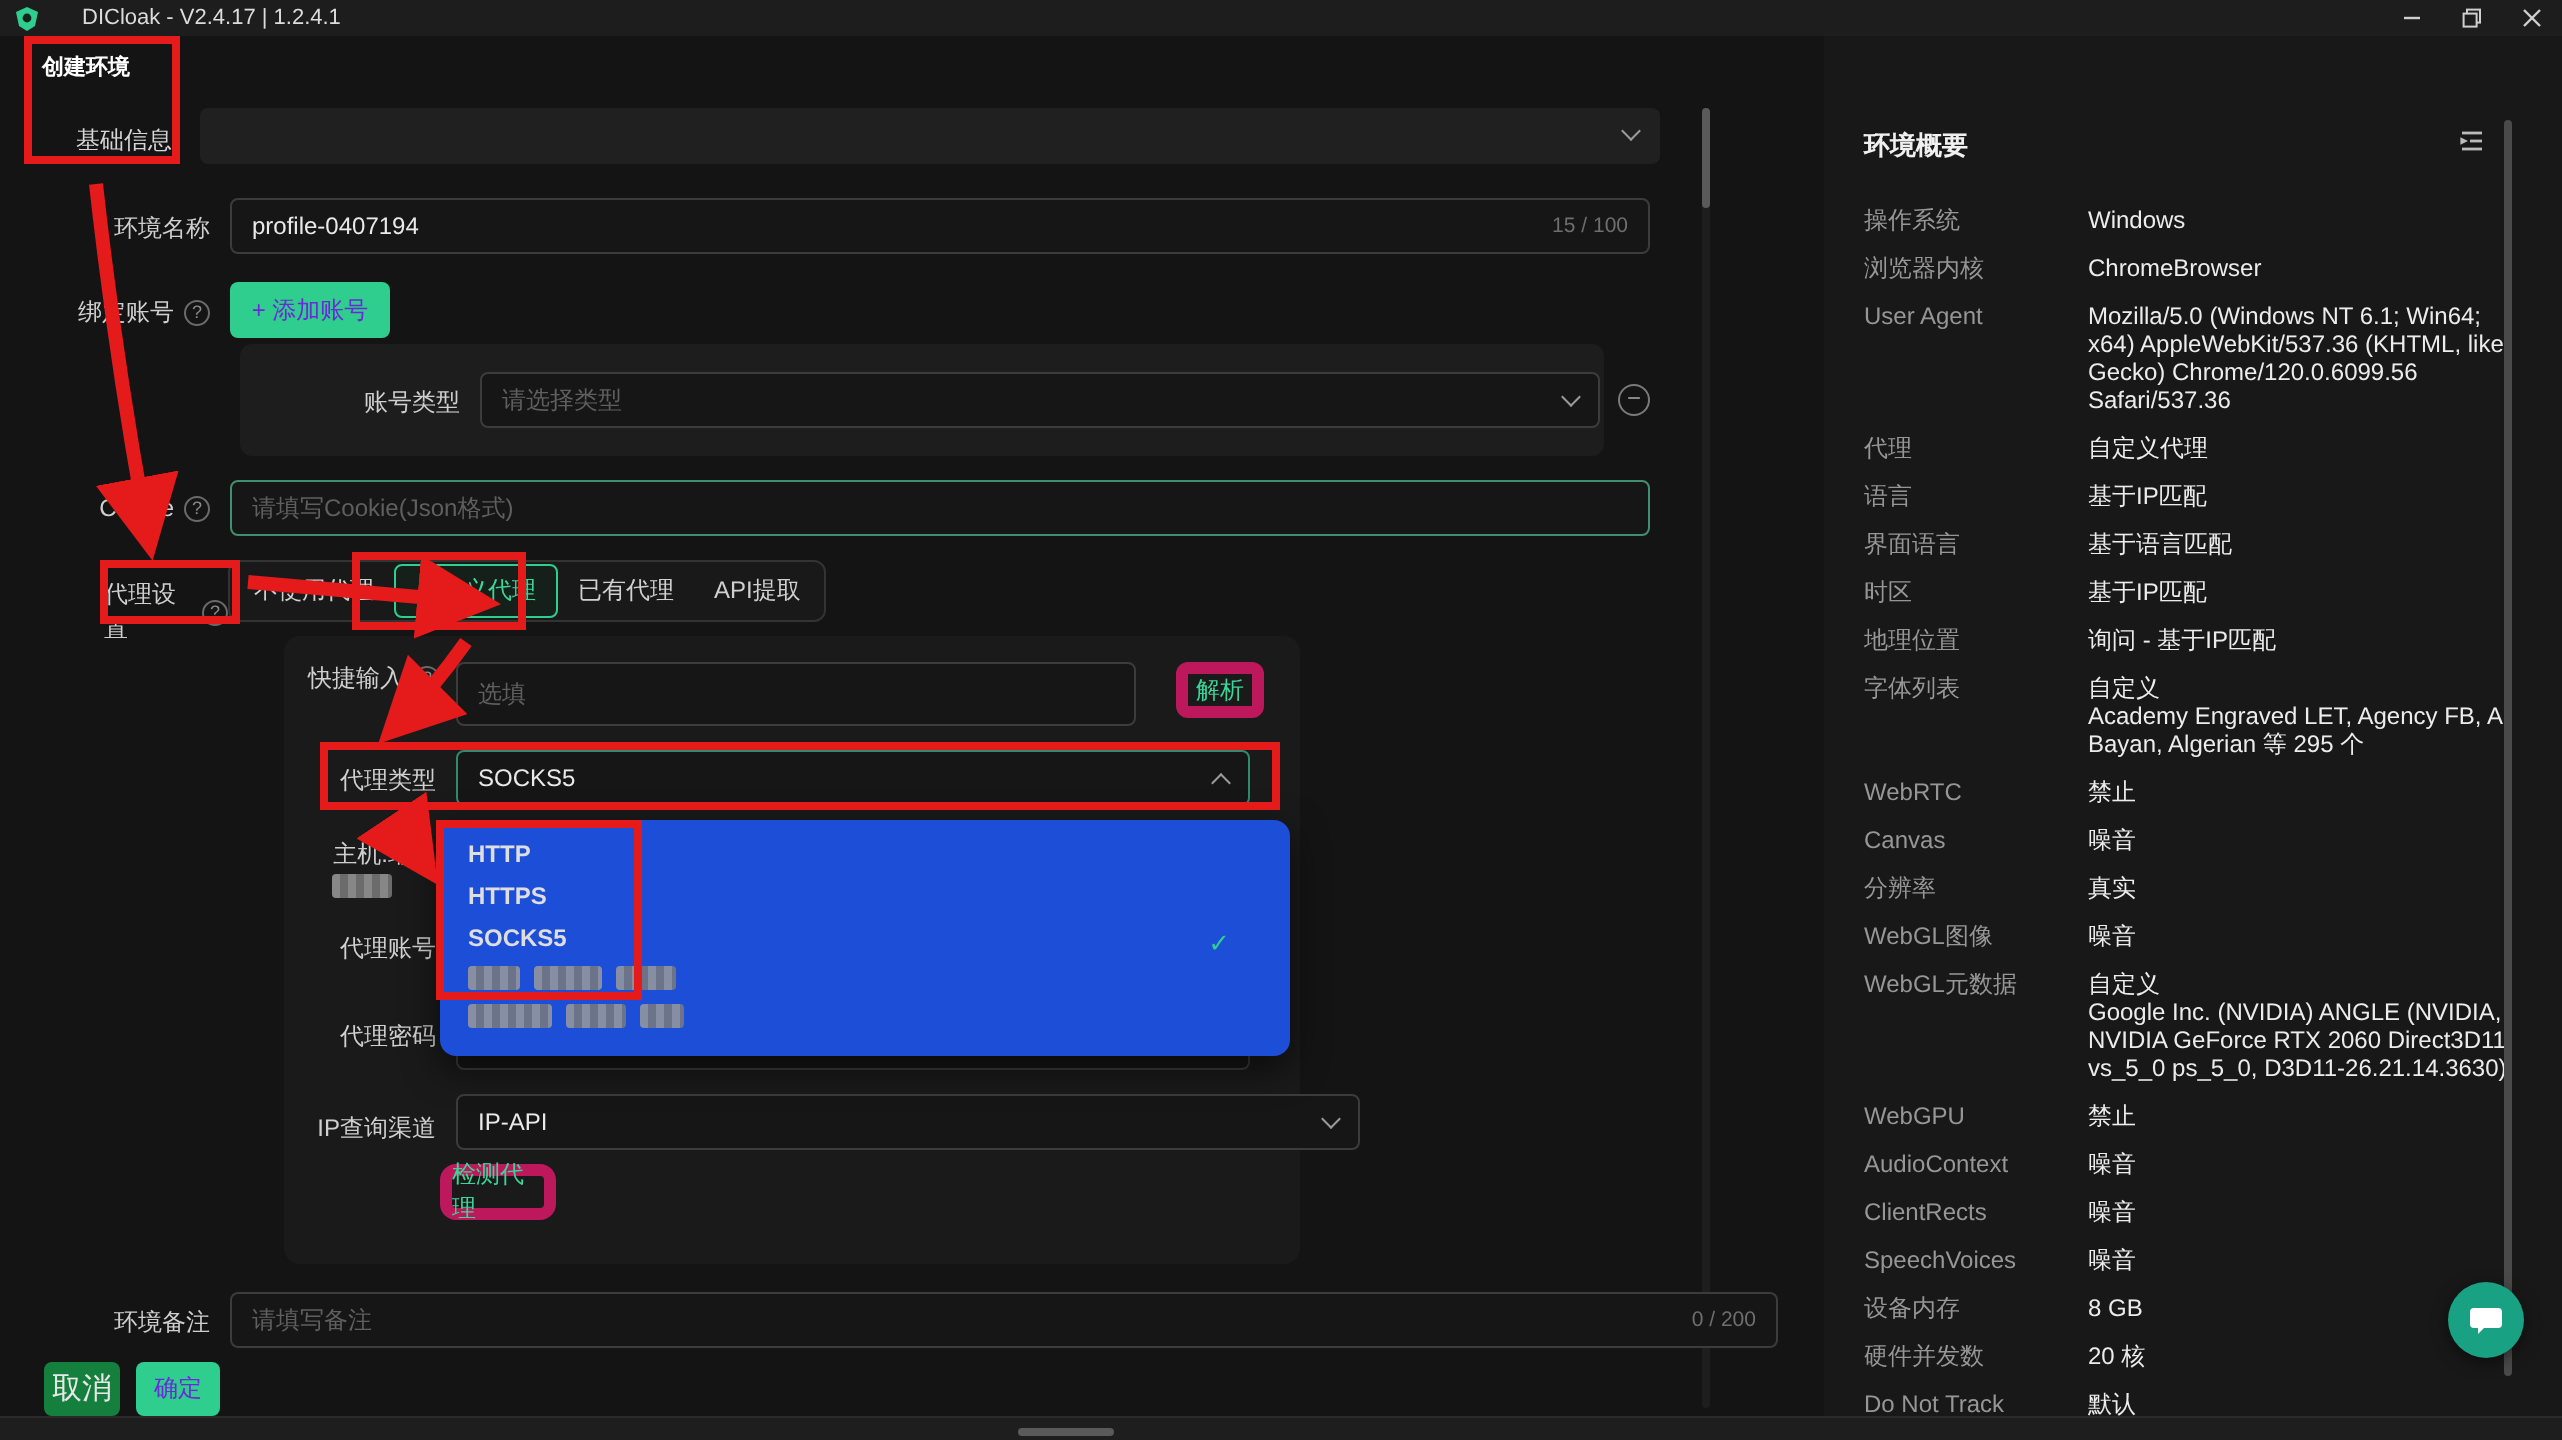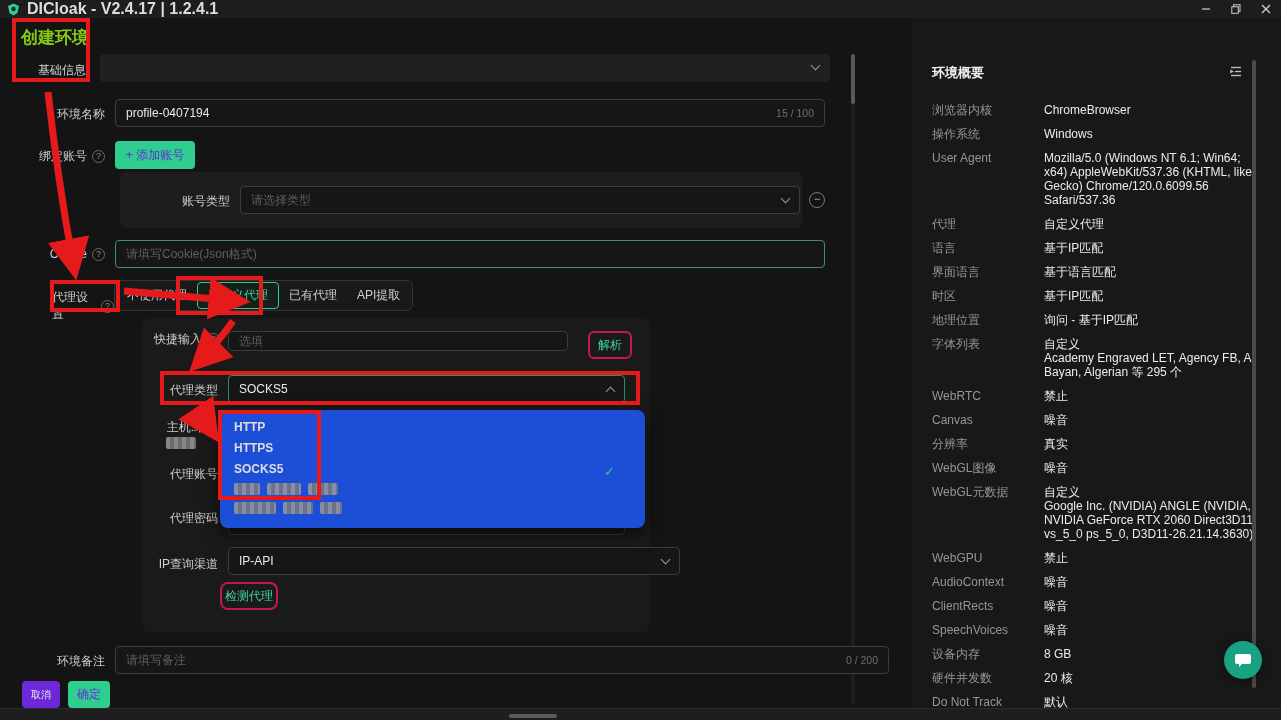--- a/index.html
+++ b/index.html
@@ -2,52 +2,52 @@
 <html><head>
 <meta charset="utf-8">
 <style>
   * { margin:0; padding:0; box-sizing:border-box; }
   html,body { width:1281px; height:720px; }
   body { position:relative; background:#0d0d0d; font-family:"Liberation Sans",sans-serif; overflow:hidden; color:#e8e8e8; }
   .abs { position:absolute; }
 
   
   .titlebar { position:absolute; left:0; top:0; width:1281px; height:18px; background:#1d1d1d; display:flex; align-items:center; padding-left:7px; z-index:10; }
-  .tb-title { font-size:16px; color:#dcdcdc; margin-left:7px;font-weight:bold; }
+  .tb-title { font-size:11px; color:#dcdcdc; margin-left:21px; }
   .tb-controls { position:absolute; right:0; top:0; height:18px; display:flex; }
   .tb-btn { width:30px; height:18px; display:flex; align-items:center; justify-content:center; cursor:pointer; }
 
   
   .dialog { position:absolute; left:0; top:18px; width:1281px; height:692px; background:#141414; }
   .bottom-strip { position:absolute; left:0; top:708px; width:1281px; height:12px; background:#1e1e1e; border-top:1px solid #2b2b2b; }
   .bottom-handle { position:absolute; left:509px; top:714px; width:48px; height:4px; border-radius:2px; background:#5a5a5a; }
 
-  .dlg-title { position:absolute; left:21px; top:26px; font-size:17px; font-weight:bold; color:#84cc16; }
+  .dlg-title { position:absolute; left:21px; top:26px; font-size:11px; font-weight:bold; color:#ffffff; }
   .nav-basic { position:absolute; left:38px; top:62px; font-size:12px; color:#d6d6d6; }
   .section-bar { position:absolute; left:100px; top:54px; width:730px; height:28px; background:#202020; border-radius:4px; }
   .main-scroll { position:absolute; left:851px; top:54px; width:4px; height:650px; background:#1e1e1e; border-radius:2px; }
   .main-scroll-thumb { position:absolute; left:851px; top:54px; width:4px; height:50px; background:#5a5a5a; border-radius:2px; }
   .dlg-close { position:absolute; left:1243px; top:27px; font-size:15px; color:#9a9a9a; cursor:pointer; }
 
   .flabel { font-size:12px; color:#cfcfcf; }
   .lblrow { position:absolute; display:flex; align-items:center; justify-content:flex-end; gap:5px; }
   .help { width:13px; height:13px; border:1px solid #6a6a6a; border-radius:50%; color:#8b8b8b; font-size:9px; line-height:11px; text-align:center; display:inline-block; flex:none; }
 
   .input { position:absolute; background:#161616; border:1px solid #3c3c3c; border-radius:4px; display:flex; align-items:center; padding:0 10px; font-size:12px; }
   .ph { color:#5f5f5f; }
   .val { color:#e9e9e9; }
   .counter { margin-left:auto; font-size:10.5px; color:#6e6e6e; }
 
   .chev { display:inline-block; width:7px; height:7px; border-right:1.5px solid #9a9a9a; border-bottom:1.5px solid #9a9a9a; }
   .chev.down { transform:rotate(45deg); margin-top:-3px; }
   .chev.up { transform:rotate(-135deg); margin-top:4px; }
 
   .btn-green { background:#2fce8f; color:#6d28d9; border-radius:4px; font-size:12px; display:flex; align-items:center; justify-content:center; cursor:pointer; }
-  .btn-ghost-green { background:transparent; border:2px solid #be185d; color:#3bd598; border-radius:6px; font-size:12px; display:flex; align-items:center; justify-content:center; cursor:pointer; }
-  .btn-gray { background:#6d28d9; color:#e8e8e8; border-radius:4px; font-size:10px; display:flex; align-items:center; justify-content:center; cursor:pointer;text-align:right; }
+  .btn-ghost-green { background:transparent; border:6px solid #be185d; color:#3bd598; border-radius:6px; font-size:12px; display:flex; align-items:center; justify-content:center; cursor:pointer; }
+  .btn-gray { background:#15803d; color:#e8e8e8; border-radius:4px; font-size:15px; display:flex; align-items:center; justify-content:center; cursor:pointer;text-align:right; }
 
   .card { position:absolute; background:#1d1d1d; border-radius:6px; }
   .minus-circle { position:absolute; left:809px; top:192px; width:16px; height:16px; border:1px solid #7a7a7a; border-radius:50%; color:#9a9a9a; font-size:12px; line-height:13px; text-align:center; cursor:pointer; }
 
   
   .tabgroup { position:absolute; left:114px; top:280px; height:31px; border:1px solid #333; border-radius:6px; background:#191919; display:flex; align-items:center; padding:0 2px; }
   .tab { padding:0 10px; height:27px; display:flex; align-items:center; font-size:12px; color:#d0d0d0; cursor:pointer; white-space:nowrap; }
   .tab.selected { border:1px solid #2fce8f; border-radius:4px; color:#3bd598; background:#142019; }
 
   
@@ -160,21 +160,21 @@
   <div class="tab">已有代理</div>
   <div class="tab">API提取</div>
 </div>
 
 <div class="proxy-card"></div>
 
 <div class="lblrow" style="left:130px; top:331px; width:90px;">
   <span class="flabel">快捷输入</span>
   <span class="help">?</span>
 </div>
-<div class="input" style="left:228px; top:331px; width:340px; height:20px;">
+<div class="input" style="left:228px; top:331px; width:340px; height:32px;">
   <span class="ph">选填</span>
 </div>
 <div class="btn-ghost-green abs" style="left:588px; top:331px; width:44px; height:28px;">解析</div>
 
 <div class="lblrow" style="left:130px; top:382px; width:88px;">
   <span class="flabel">代理类型</span>
 </div>
 <div class="input" style="left:228px; top:375px; width:397px; height:28px; border-color:#2d8c6b;">
   <span class="val">SOCKS5</span>
   <span class="chev up" style="margin-left:auto;"></span>
@@ -235,26 +235,26 @@
   <div class="collapse-ic">
     <svg width="15" height="13" viewBox="0 0 15 13">
       <line x1="3" y1="2.5" x2="13" y2="2.5" stroke="#bbb" stroke-width="1.4"></line>
       <line x1="7" y1="6.5" x2="13" y2="6.5" stroke="#bbb" stroke-width="1.4"></line>
       <path d="M6 6.5 L2.2 4.6 L2.2 8.4 Z" fill="#bbb"></path>
       <line x1="3" y1="10.5" x2="13" y2="10.5" stroke="#bbb" stroke-width="1.4"></line>
     </svg>
   </div>
   <div class="srows">
     <div class="srow">
+        <span class="sl">操作系统</span>
+        <span class="sv">Windows</span>
+      </div>
+    <div class="srow">
         <span class="sl">浏览器内核</span>
         <span class="sv">ChromeBrowser</span>
-      </div>
-    <div class="srow">
-        <span class="sl">操作系统</span>
-        <span class="sv">Windows</span>
       </div>
     <div class="srow">
         <span class="sl">User Agent</span>
         <span class="sv">Mozilla/5.0 (Windows NT 6.1; Win64; x64) AppleWebKit/537.36 (KHTML, like Gecko) Chrome/120.0.6099.56 Safari/537.36</span>
       </div>
     <div class="srow">
         <span class="sl">代理</span>
         <span class="sv">自定义代理</span>
       </div>
     <div class="srow">

